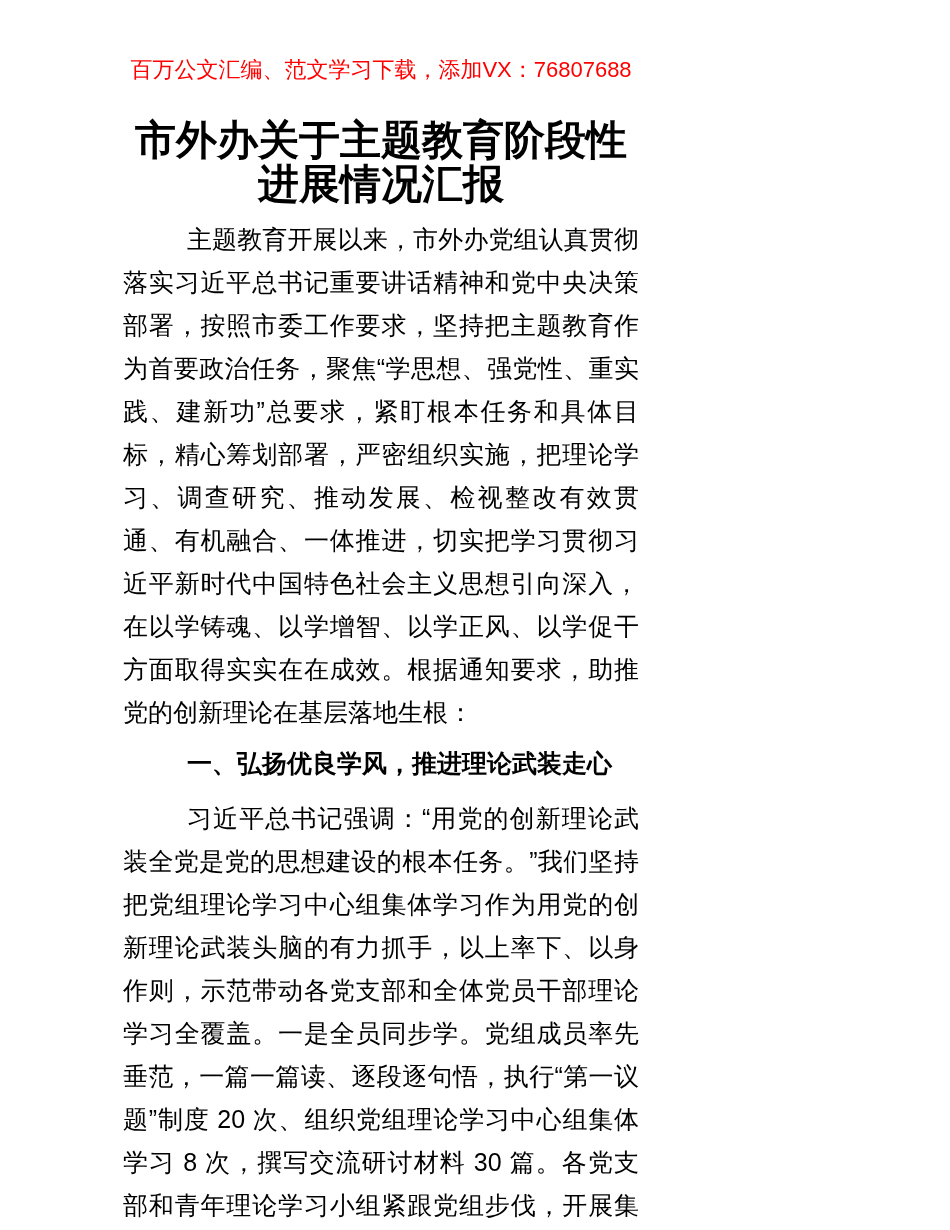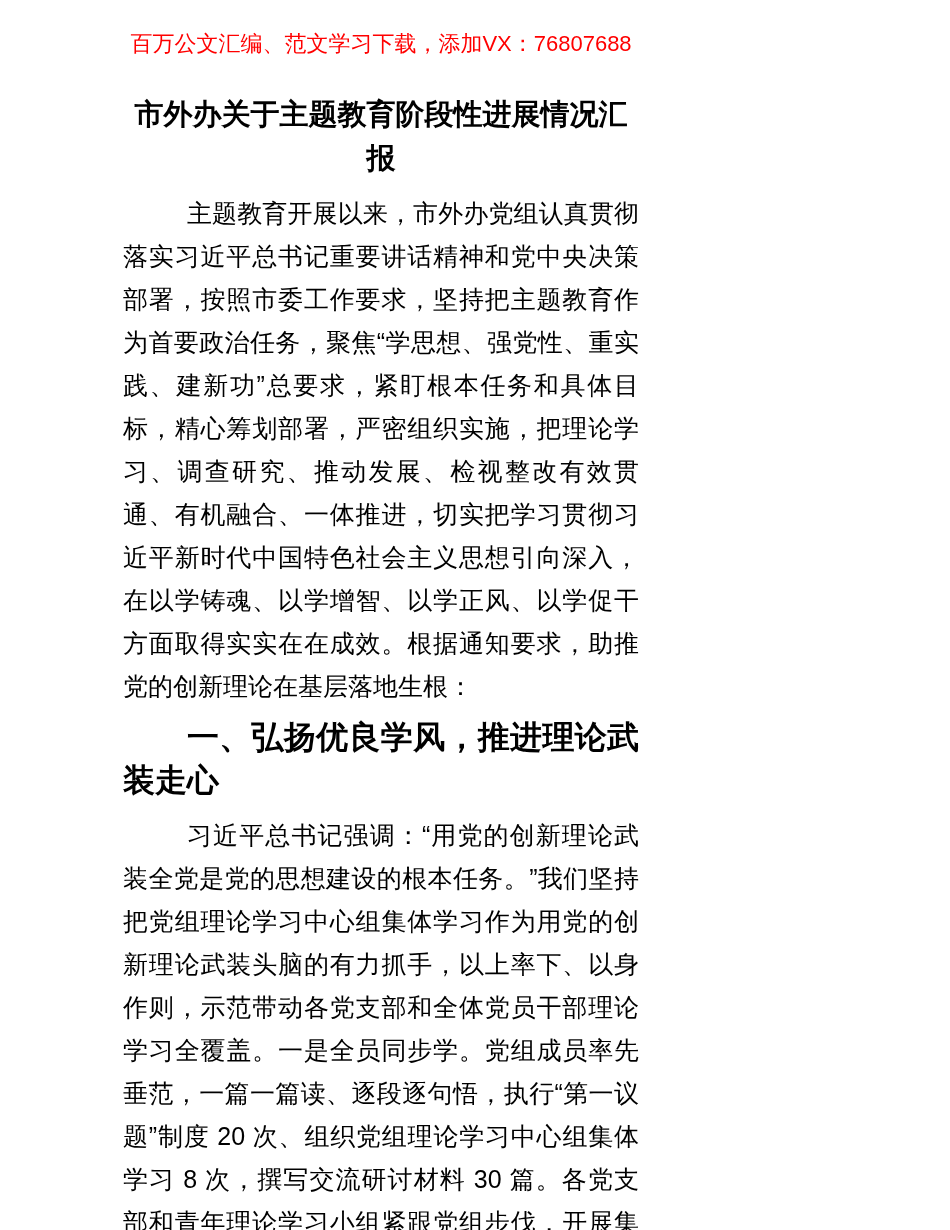--- a/index.html
+++ b/index.html
@@ -5,54 +5,54 @@
   html, body {
     margin: 0;
     padding: 0;
     background: #ffffff;
   }
   .page {
     position: relative;
     width: 776px;
     height: 1230px;
     box-sizing: border-box;
-    padding: 29px 137px 0 123px;
+    padding: 55px 137px 0 123px;
     overflow: hidden;
     background: #ffffff;
     color: #000000;
     font-family: "Liberation Sans", sans-serif;
   }
   .promo {
     font-size: 22px;
     line-height: 30px;
     text-align: center;
     color: #ff0000;
     white-space: nowrap;
   }
   .title {
     margin: 33px 0 0 0;
-    font-size: 29px;
+    font-size: 41px;
     line-height: 44px;
     font-weight: bold;
     text-align: center;
     letter-spacing: 0px;
   }
   .body-text {
     margin-top: 12px;
     font-size: 25px;
     line-height: 43px;
     text-align: justify;
   }
   .para {
     margin: 0;
     text-indent: 64px;
   }
   .heading {
     margin: 8px 0 12px 0;
-    font-size: 32px;
+    font-size: 25px;
     line-height: 43px;
     font-weight: bold;
     text-indent: 64px;
     font-family: Liberation Serif, serif;
   }
 </style>
 </head>
 <body>
 
 <div class="page" style="background: rgb(255, 255, 255);">

